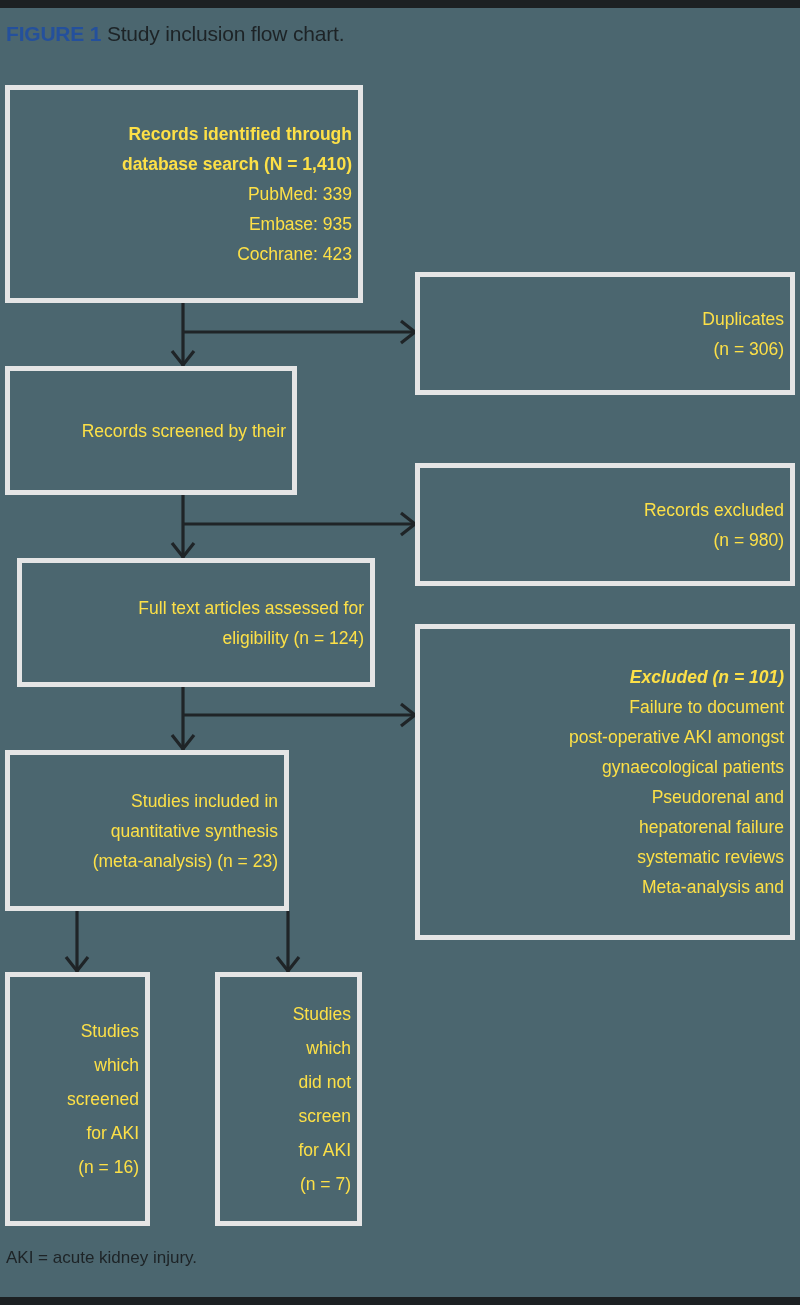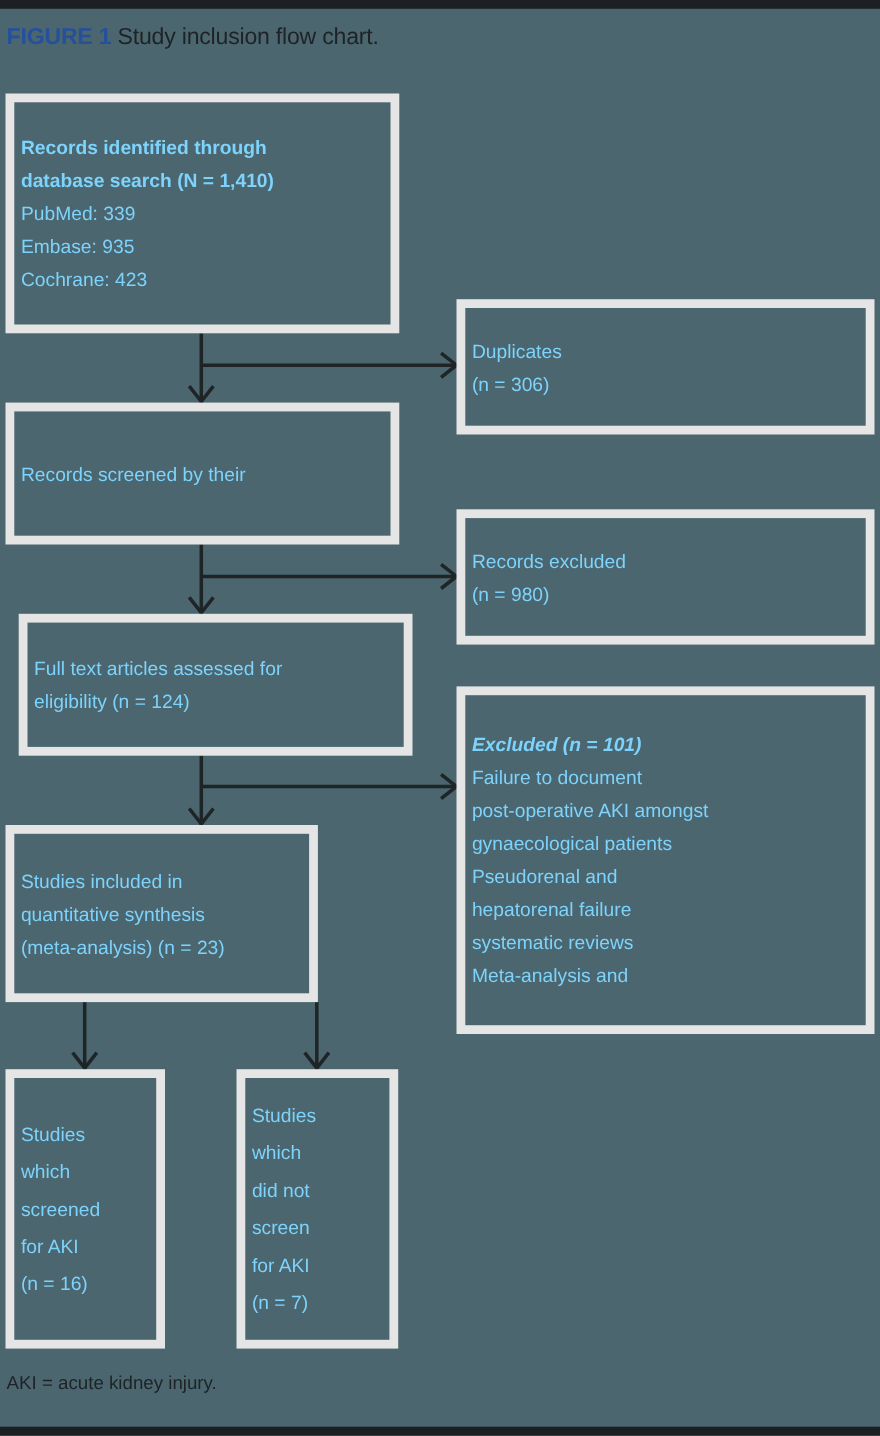--- a/index.html
+++ b/index.html
@@ -51,27 +51,27 @@
     position: absolute;
     left: 0;
     top: 0;
     width: 800px;
     height: 1305px;
   }
 
   .box {
     position: absolute;
     box-sizing: border-box;
-    border: 8px solid #e5e5e5;
+    border: 5px solid #e5e5e5;
     background: transparent;
     display: flex;
     align-items: center;
     justify-content: center;
-    text-align: left;
-    color: #7dd3fc;
+    text-align: right;
+    color: #fde047;
   }
   .box .inner {
     width: 100%;
     padding: 0 6px;
     box-sizing: border-box;
   }
   .line {
     font-size: 17.5px;
     line-height: 30px;
     white-space: nowrap;
@@ -144,21 +144,21 @@
     </div>
   </div>
 
   <div class="box" style="left:415px; top:272px; width:380px; height:123px;">
     <div class="inner">
       <div class="line">Duplicates</div>
       <div class="line">(n = 306)</div>
     </div>
   </div>
 
-  <div class="box" style="left:5px; top:366px; width:358px; height:129px;">
+  <div class="box" style="left:5px; top:366px; width:292px; height:129px;">
     <div class="inner">
       <div class="line">Records screened by their</div>
     </div>
   </div>
 
   <div class="box" style="left:415px; top:463px; width:380px; height:123px;">
     <div class="inner">
       <div class="line">Records excluded</div>
       <div class="line">(n = 980)</div>
     </div>

